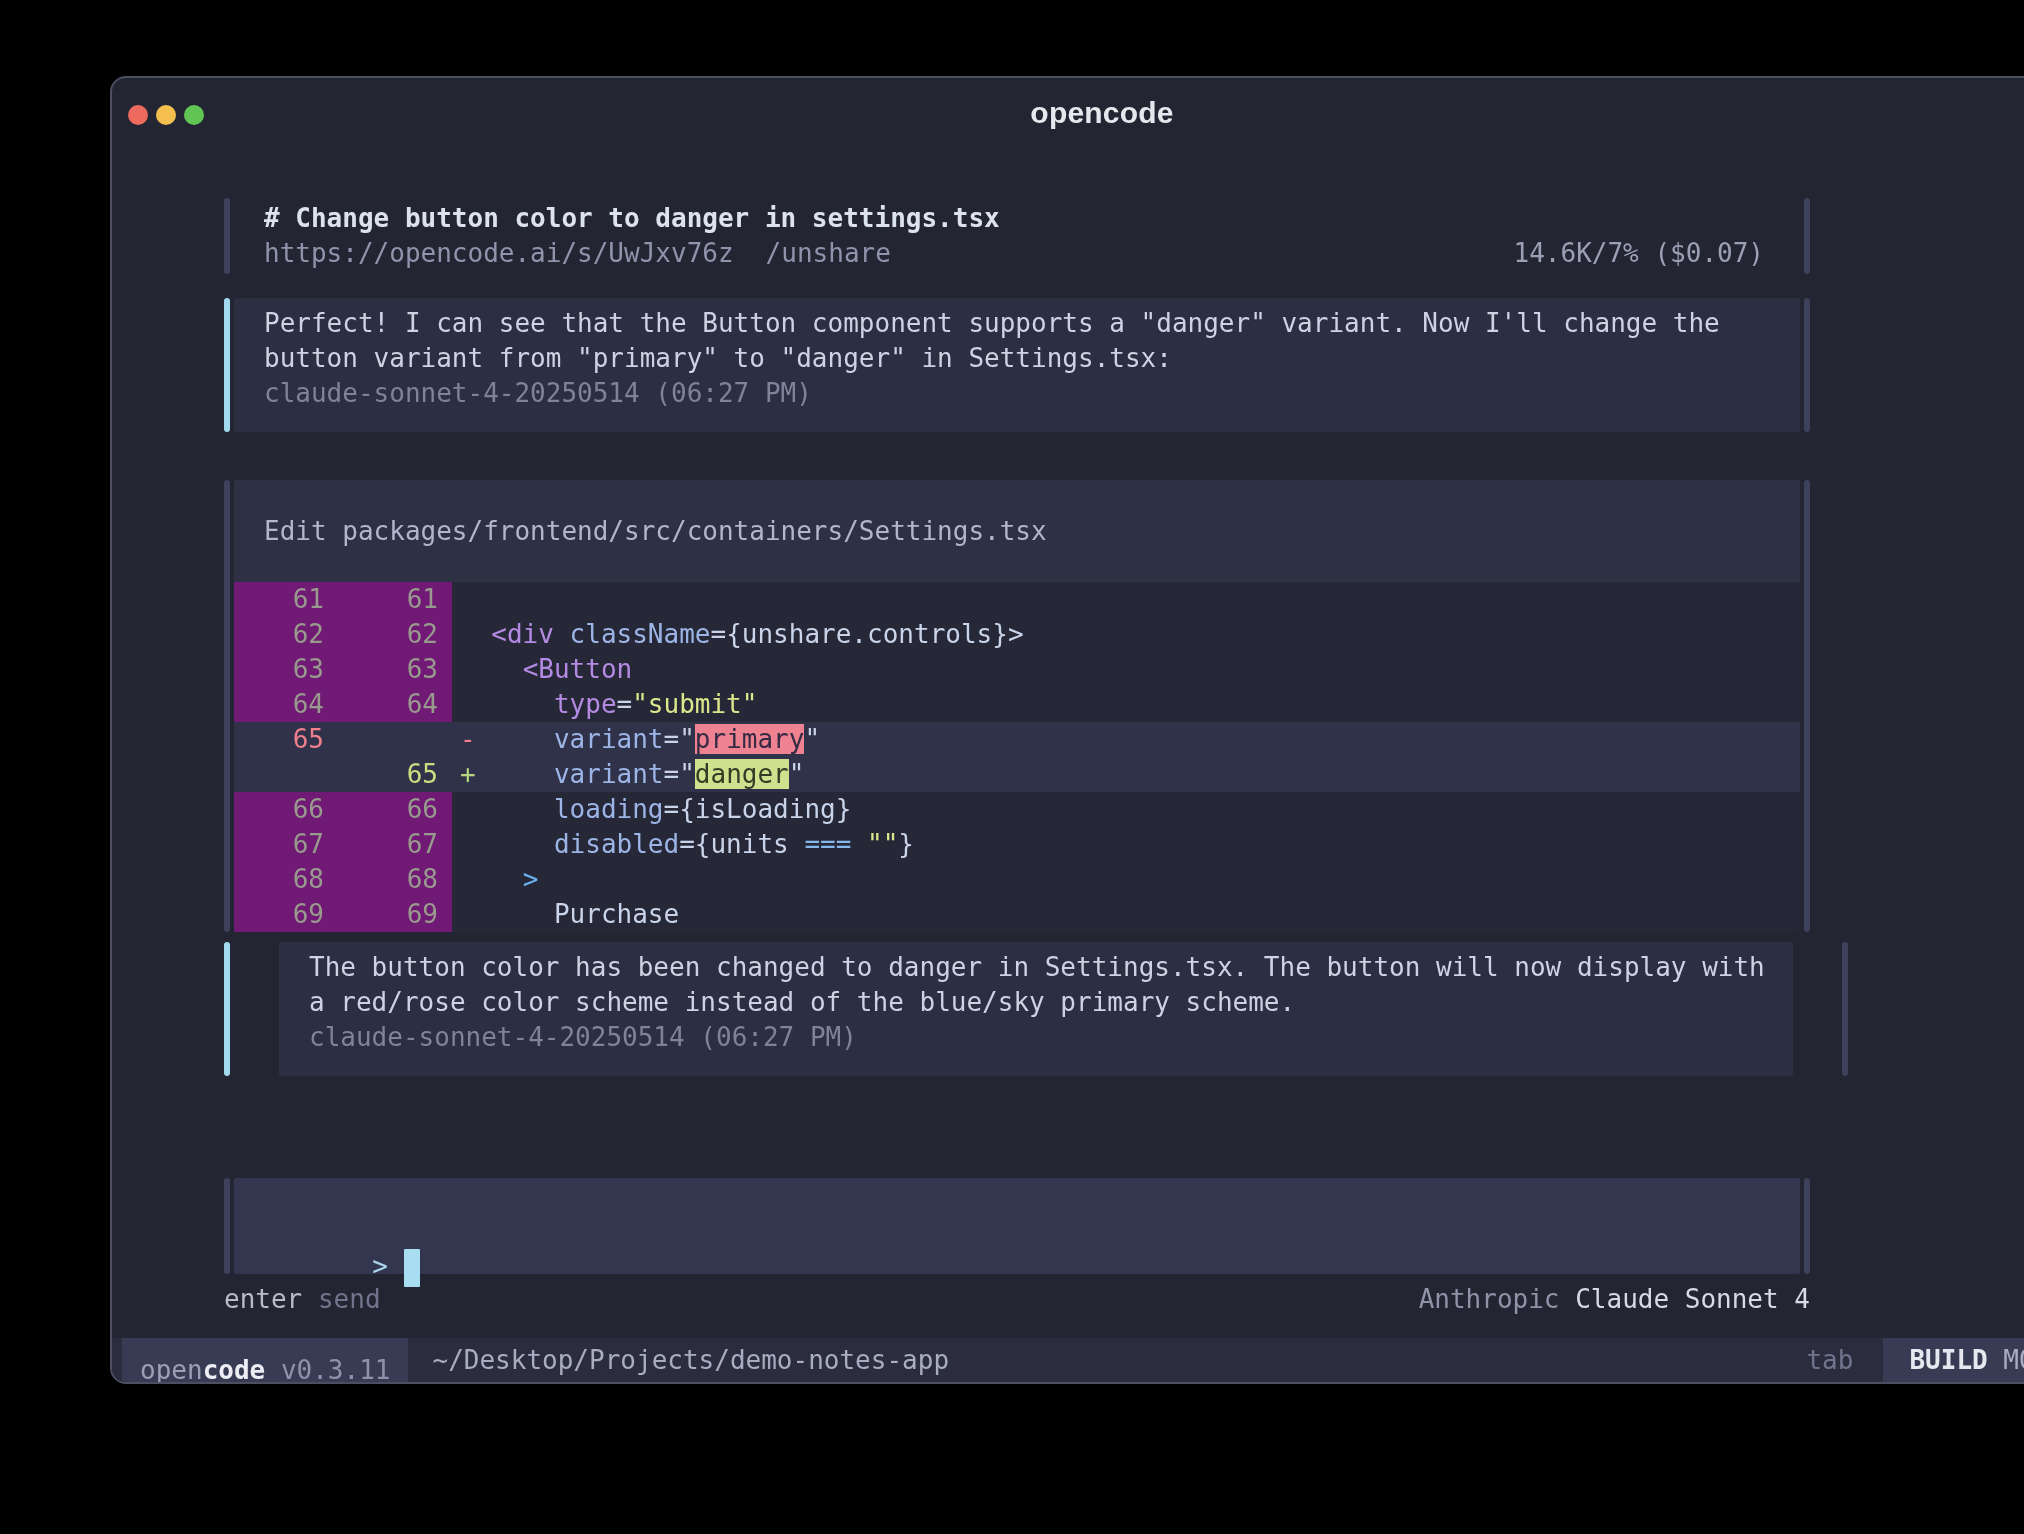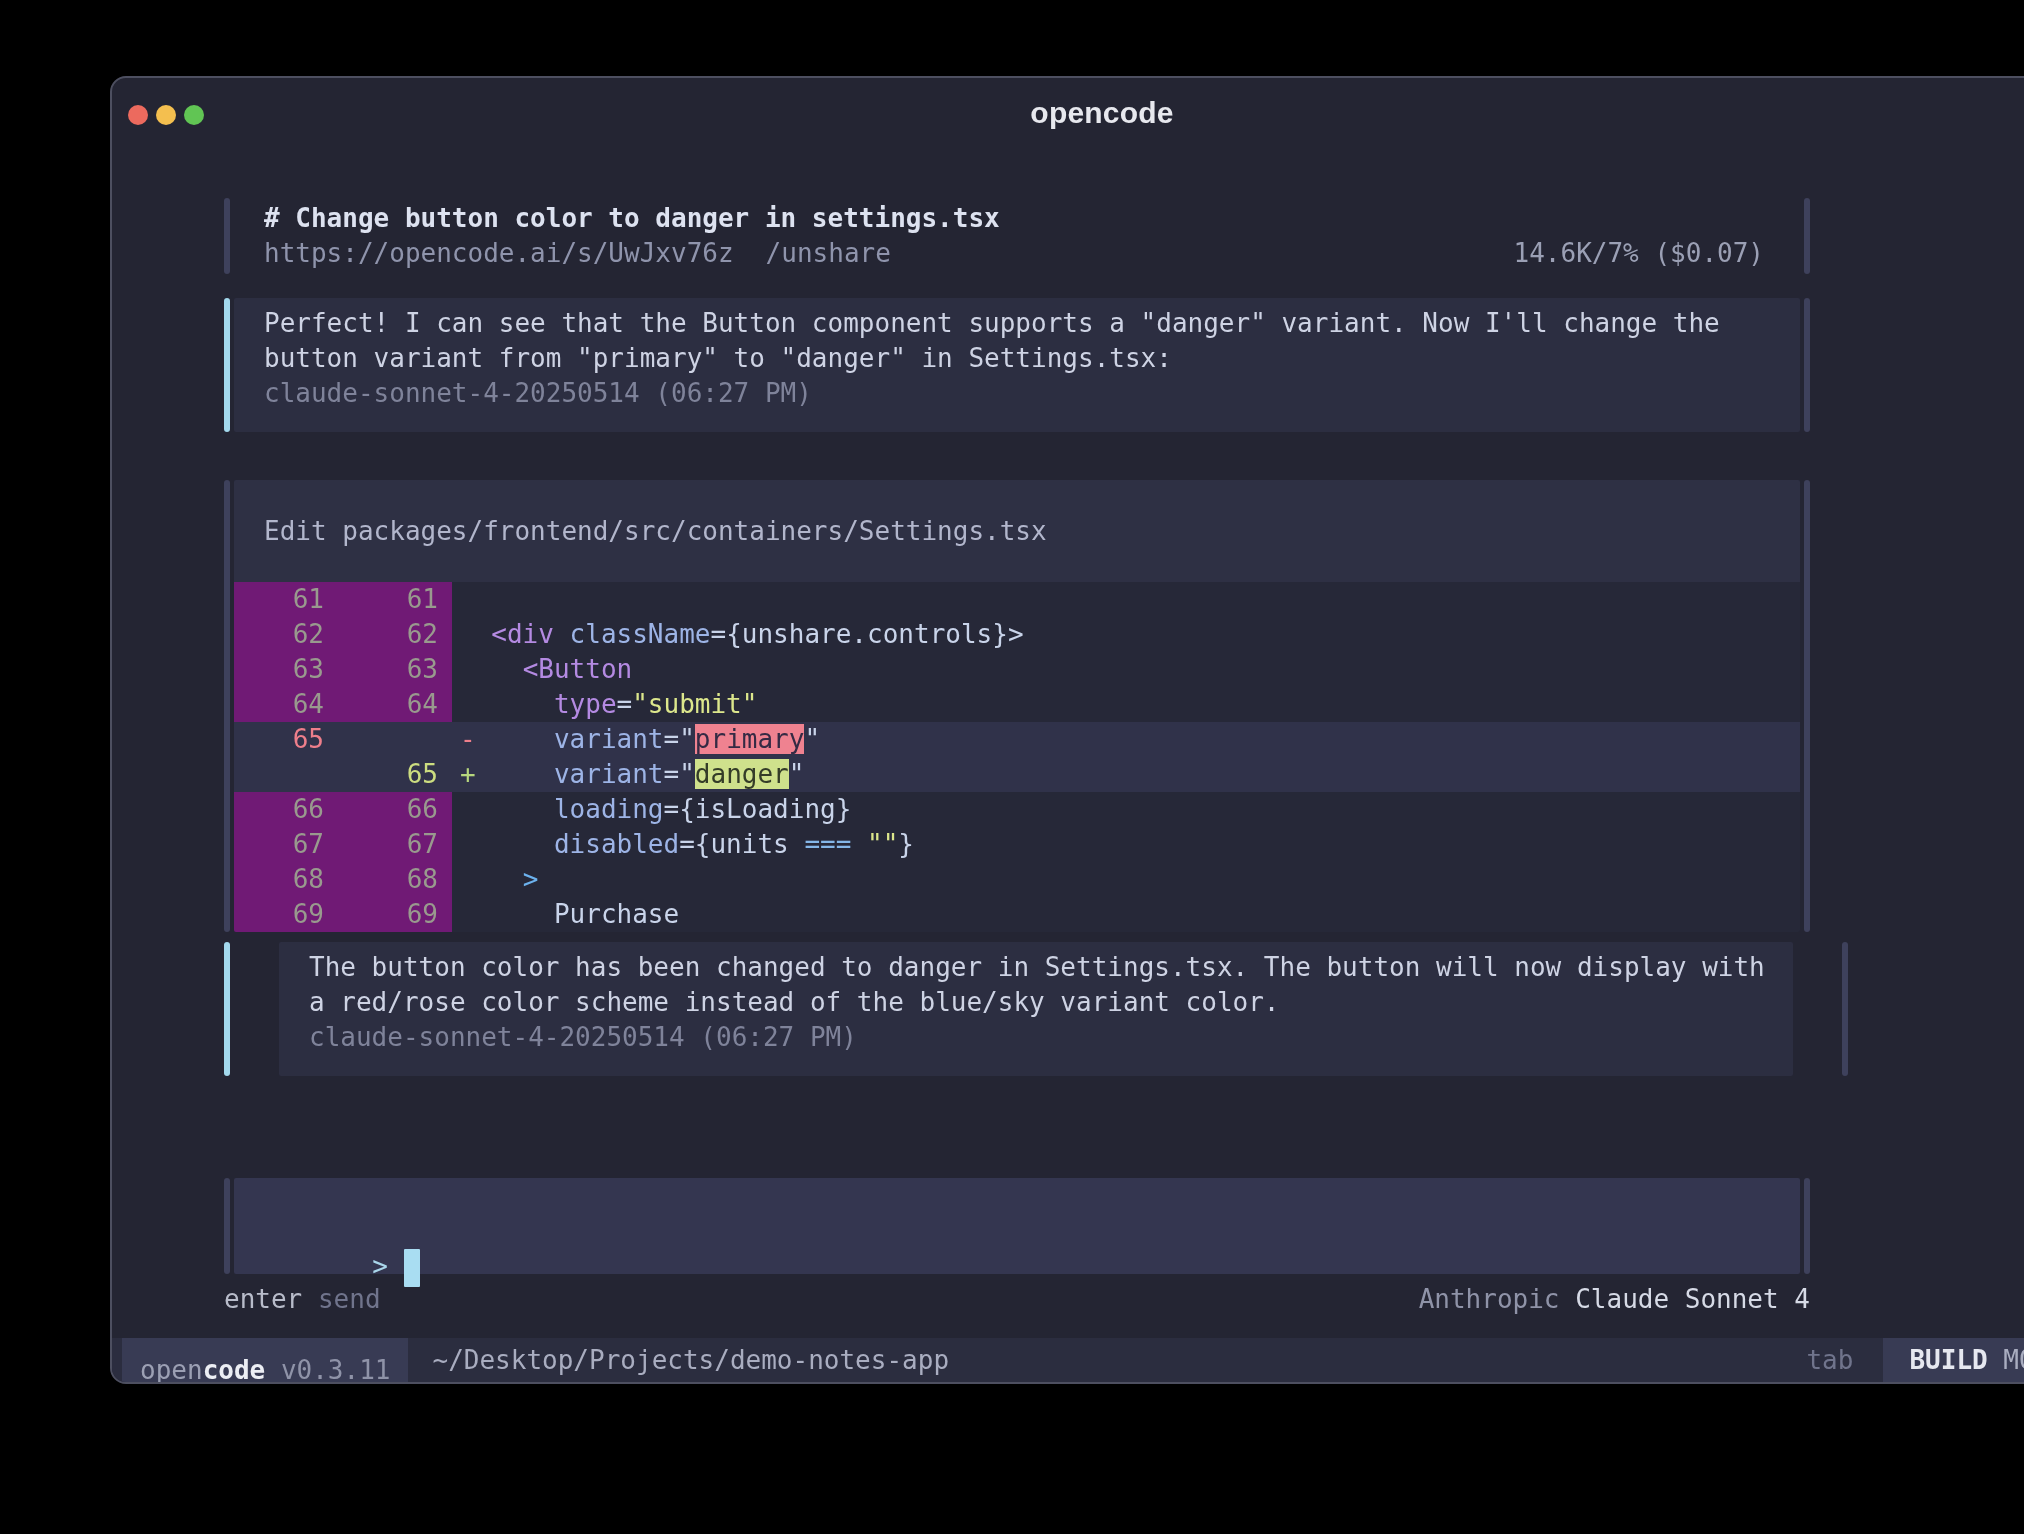--- a/index.html
+++ b/index.html
@@ -195,21 +195,21 @@
           </div>
         </div>
     </div>
     <span class="vbar"></span>
   </section>
 
   <section class="blockrow msg-block msg2">
     <span class="vbar cyan"></span>
     <div class="block-bg">
       <div class="line msg-line">The button color has been changed to danger in Settings.tsx. The button will now display with</div>
-      <div class="line msg-line">a red/rose color scheme instead of the blue/sky variant color.</div>
+      <div class="line msg-line">a red/rose color scheme instead of the blue/sky primary scheme.</div>
       <div class="line msg-meta">claude-sonnet-4-20250514 (06:27 PM)</div>
     </div>
     <span class="vbar"></span>
   </section>
 
   <section class="blockrow input-block">
     <span class="vbar"></span>
     <div class="block-bg">
       <div class="prompt-row">
         <span class="prompt-symbol">&gt;</span><span class="cursor"></span>

